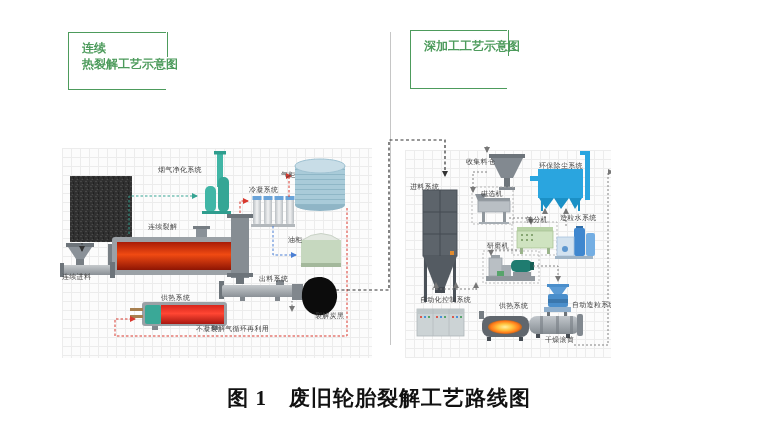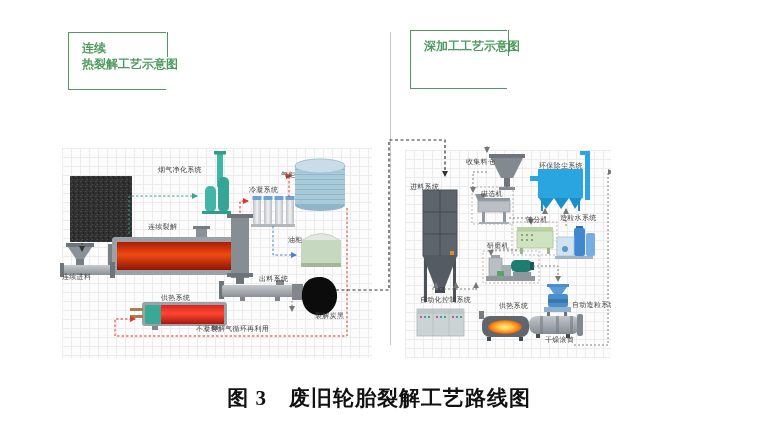--- a/index.html
+++ b/index.html
@@ -395,14 +395,14 @@
   <div class="lbl" style="left:526px;top:215px">筛分机</div>
   <div class="lbl" style="left:560px;top:213px">造粒水系统</div>
   <div class="lbl" style="left:643px;top:206px">包装系统</div>
   <div class="lbl" style="left:487px;top:241px">研磨机</div>
   <div class="lbl" style="left:420px;top:295px">自动化控制系统</div>
   <div class="lbl" style="left:499px;top:301px">供热系统</div>
   <div class="lbl" style="left:572px;top:300px">自动造粒系统</div>
   <div class="lbl" style="left:545px;top:335px">干燥滚筒</div>
   <div class="lbl" style="left:628px;top:266px">裂解炭黑</div>
 
-  <div class="caption">图 3　废旧轮胎裂解工艺路线图</div>
+  <div class="caption">图 1　废旧轮胎裂解工艺路线图</div>
 </div>
 
 </body></html>

